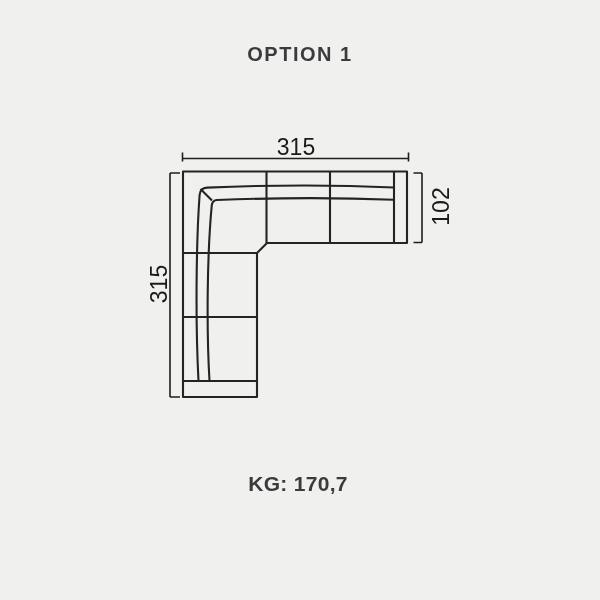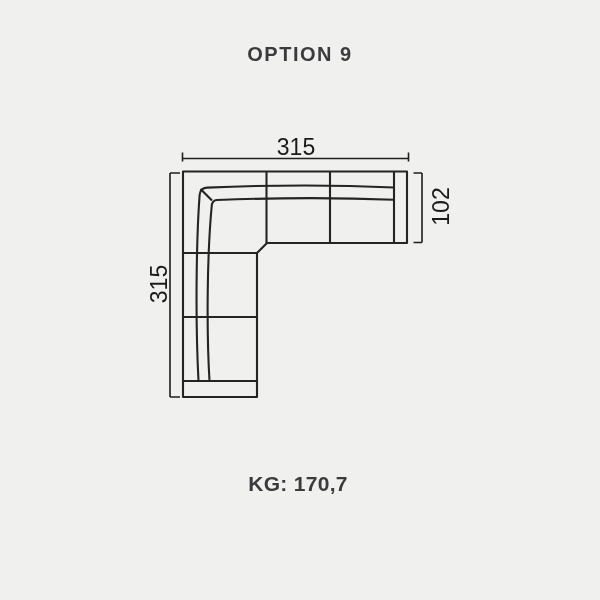--- a/index.html
+++ b/index.html
@@ -63,21 +63,21 @@
     font-weight:600;
     letter-spacing:0.3px;
     color:var(--heading);
   }
 </style>
 </head>
 <body>
 
 <div class="page">
 
-  <div class="title">OPTION 9</div>
+  <div class="title">OPTION 1</div>
 
   <svg class="diagram" viewBox="0 0 600 600" xmlns="http://www.w3.org/2000/svg">
 
     <g class="sofa-lines">
       <path d="M183 171.5 H407 V243 H267 L257 253 V397 H183 Z"></path>
       <path d="M394 171.5 V243"></path>
       <path d="M266.5 171.5 V243"></path>
       <path d="M330 171.5 V243"></path>
       <path d="M183 253 H257"></path>
       <path d="M183 317 H257"></path>

